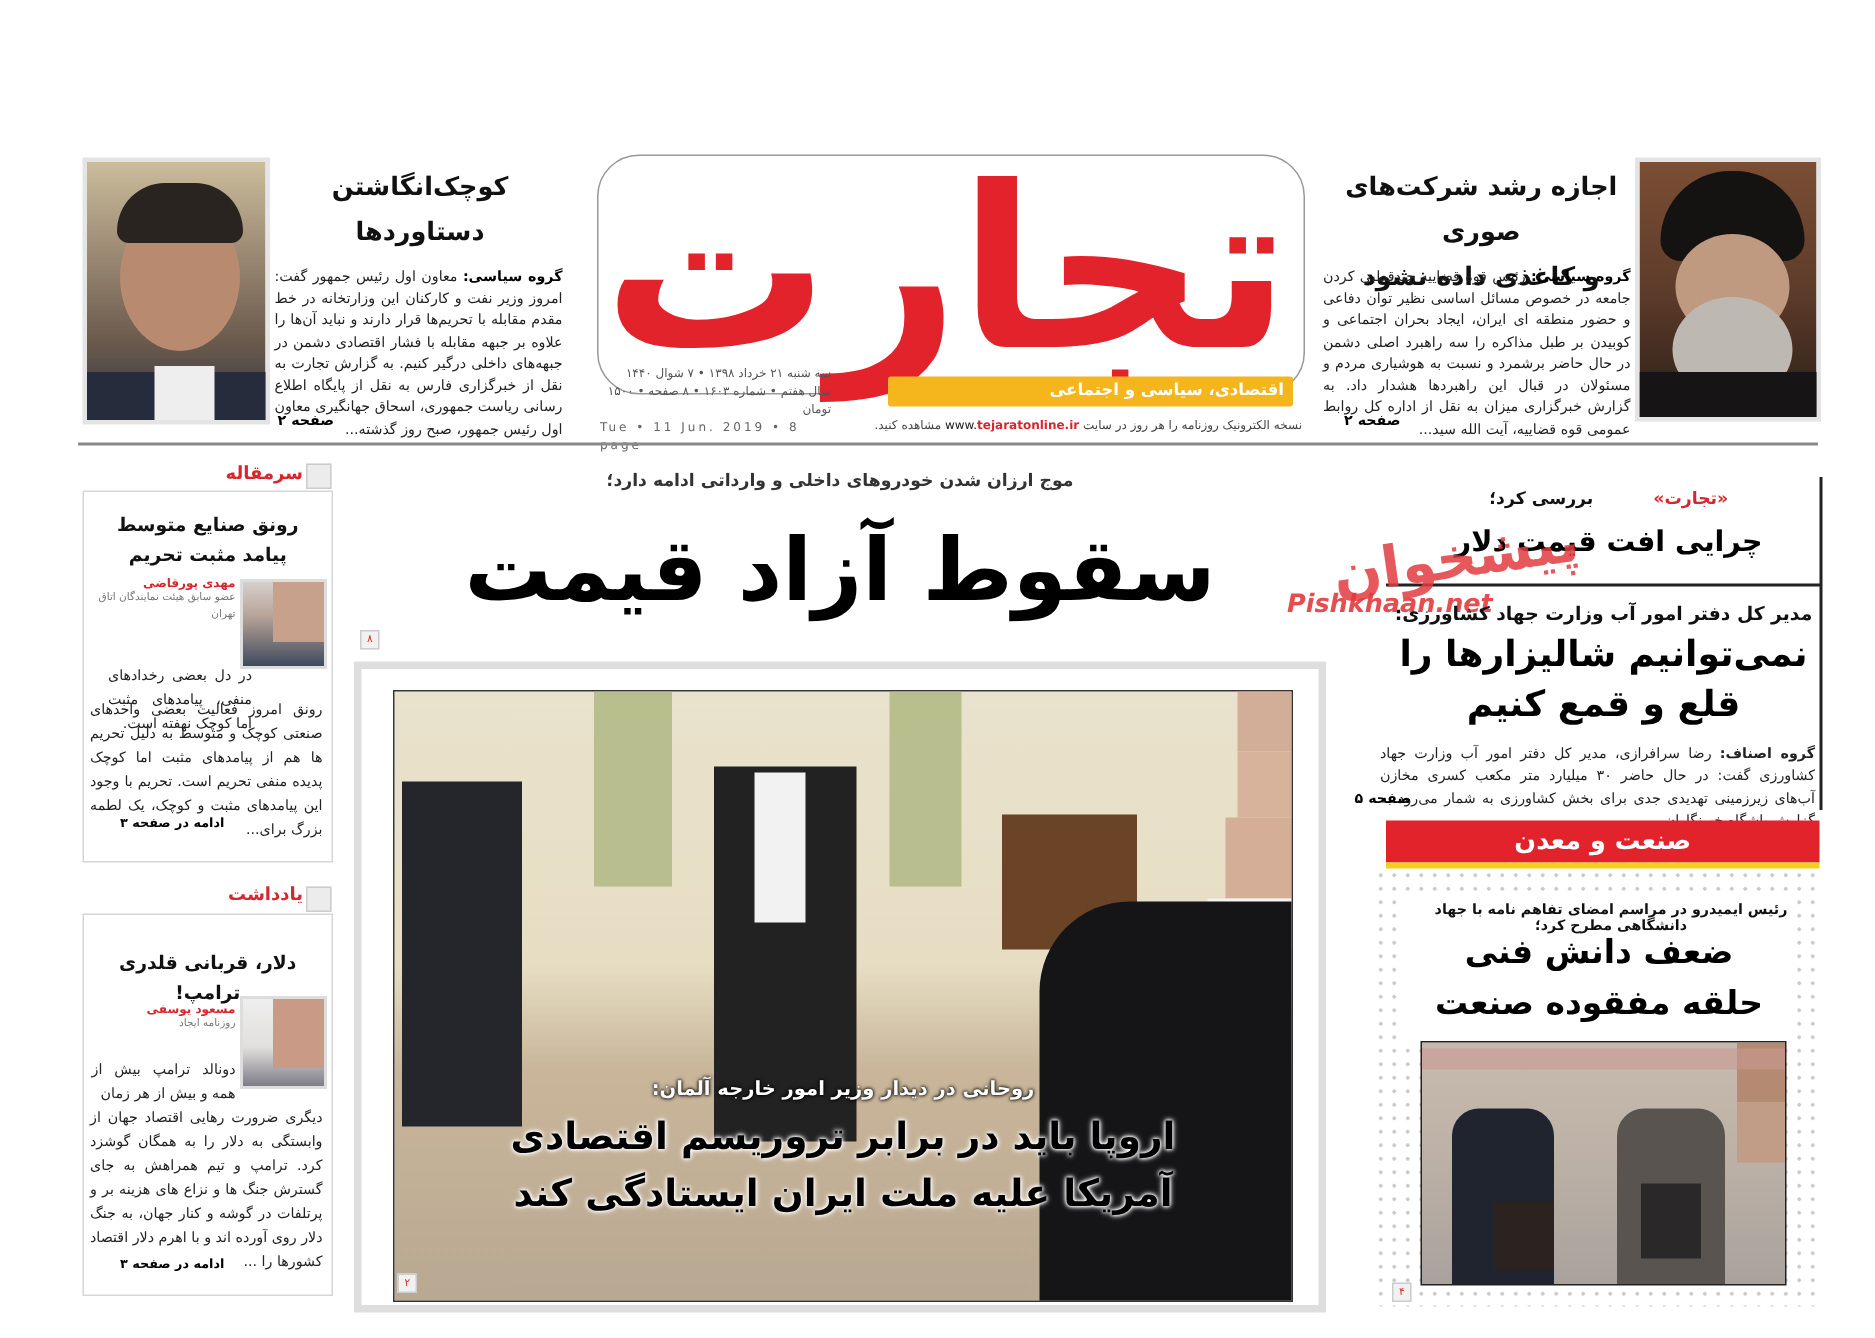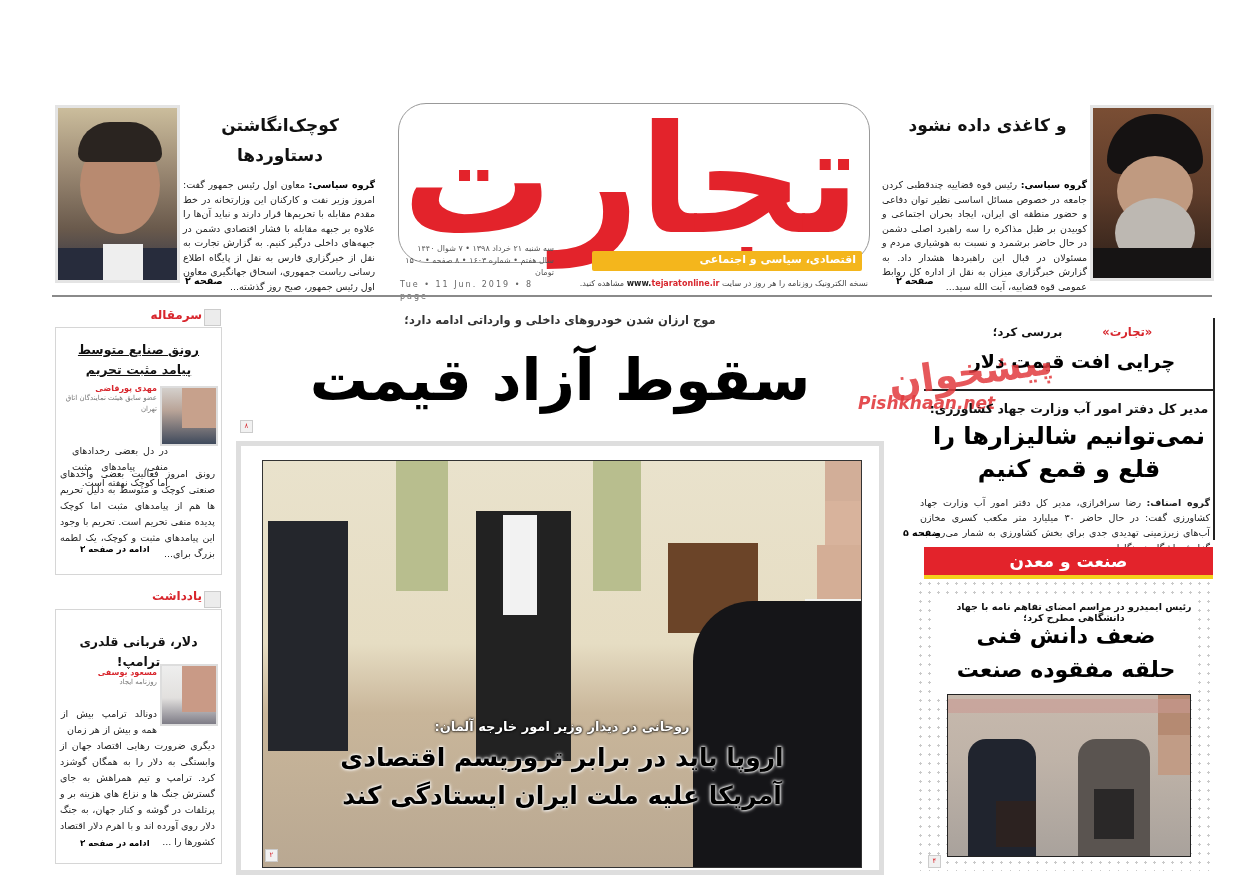--- a/index.html
+++ b/index.html
@@ -18,21 +18,21 @@
 
   .logo-wrap { left: 398px; top: 103px; width: 472px; height: 188px; }
   .logo-outline { position: absolute; left: 0; top: 0; width: 472px; height: 160px; border: 1.5px solid #999; border-radius: 28px; background: #fff; }
   .logo-text { position: absolute; right: 10px; top: -8px; font-family: "DejaVu Sans", sans-serif; font-weight: bold; font-size: 150px; line-height: 170px; color: #e3232b; letter-spacing: -6px; }
   .tagline-bar { position: absolute; right: 8px; top: 148px; width: 270px; height: 20px; background: #f4b61c; border-radius: 2px; }
   .tagline-text { position: absolute; right: 14px; top: 150px; font-size: 11px; font-weight: bold; color: #fff; }
   .date-block { position: absolute; left: 0; top: 140px; width: 160px; font-size: 8px; line-height: 12px; color: #555; text-align: right; padding-right: 4px; }
   .date-en { direction: ltr; text-align: left; letter-spacing: 2px; font-size: 8px; color: #666; padding-left: 2px; }
   .weblink { position: absolute; right: 2px; top: 176px; font-size: 8px; color: #444; white-space: nowrap; }
   .weblink .url { color: #d8262d; font-weight: bold; direction: ltr; unicode-bidi: embed; }
-  .weblink .www { color: #222; font-weight: bold; direction: ltr; unicode-bidi: embed; }
+  .weblink .www { color: #222; font-weight: normal; direction: ltr; unicode-bidi: embed; }
 
   .rule-top { left: 52px; top: 295px; width: 1160px; height: 2px; background: #8a8a8a; }
 
   
   .section-label { font-weight: bold; font-size: 12px; color: #d8262d; }
   .label-sq { width: 17px; height: 17px; border: 1px solid #ccc; background: #ececec; }
   .col-box { border: 1.5px solid #d6d6d6; background: #fff; }
   .col-title { font-weight: bold; font-size: 12.5px; line-height: 20px; text-align: center; color: #111; }
   .author { font-weight: bold; font-size: 8px; color: #d8262d; text-align: right; }
   .author-role { font-size: 7px; color: #777; text-align: right; line-height: 11px; }
@@ -97,41 +97,42 @@
     <div class="date-en">Tue • 11 Jun. 2019 • 8 page</div>
   </div>
   <div class="weblink">
     <span>نسخه الکترونیک روزنامه را هر روز در سایت</span>
     <span class="www">www.</span><span class="url">tejaratonline.ir</span>
     <span>مشاهده کنید.</span>
   </div>
 </div>
 
 <div class="abs top-story-title" style="left:885px; top:110px; width:205px;">
+  <div>اجازه رشد شرکت‌های صوری</div>
   <div>و کاغذی داده نشود</div>
 </div>
 <div class="abs top-story-body" style="left:882px; top:178px; width:205px;">
   <b>گروه سیاسی:</b>
   <span>رئیس قوه قضاییه چندقطبی کردن جامعه در خصوص مسائل اساسی نظیر توان دفاعی و حضور منطقه ای ایران، ایجاد بحران اجتماعی و کوبیدن بر طبل مذاکره را سه راهبرد اصلی دشمن در حال حاضر برشمرد و نسبت به هوشیاری مردم و مسئولان در قبال این راهبردها هشدار داد. به گزارش خبرگزاری میزان به نقل از اداره کل روابط عمومی قوه قضاییه، آیت الله سید...</span>
 </div>
 <div class="abs page-ref" style="left:896px; top:275px;">صفحه ۲</div>
 
 <div class="abs photo" style="left:1090px; top:105px; width:124px; height:176px; background:linear-gradient(180deg,#7a4e34 0%,#5e3c2a 50%,#2a1e18 100%);">
   <div class="face" style="left:14px; top:6px; width:96px; height:60px; background:#151212; border-radius:48px 48px 14px 14px;"></div>
   <div class="face" style="left:24px; top:48px; width:76px; height:70px; background:#c09a80;"></div>
   <div class="face" style="left:22px; top:90px; width:80px; height:70px; background:#bdb8b2;"></div>
   <div class="abs" style="left:0; top:140px; width:124px; height:40px; background:#161414;"></div>
 </div>
 
 <div class="abs rule-top"></div>
 
 <div class="abs section-label" style="left:150px; top:308px; width:52px; text-align:right;">سرمقاله</div>
 <div class="abs label-sq" style="left:204px; top:309px;"></div>
 
-<div class="abs col-box" style="left:55px; top:327px; width:167px; height:248px;text-decoration:underline;">
+<div class="abs col-box" style="left:55px; top:327px; width:167px; height:248px;">
   <div class="col-title" style="margin-top:12px;">
     <div>رونق صنایع متوسط</div>
     <div>پیامد مثبت تحریم</div>
   </div>
   <div class="abs thumb" style="right:3px; top:58px; width:58px; height:60px; background:linear-gradient(180deg,#d4d0cc 0%,#b9a498 40%,#3f4a5c 100%);">
     <div class="face" style="left:12px; top:8px; width:34px; height:40px; background:#c7a18c;"></div>
   </div>
   <div class="abs" style="right:64px; top:56px; width:96px;">
     <div class="author">مهدی پورقاضی</div>
     <div class="author-role">عضو سابق هیئت نمایندگان اتاق تهران</div>

